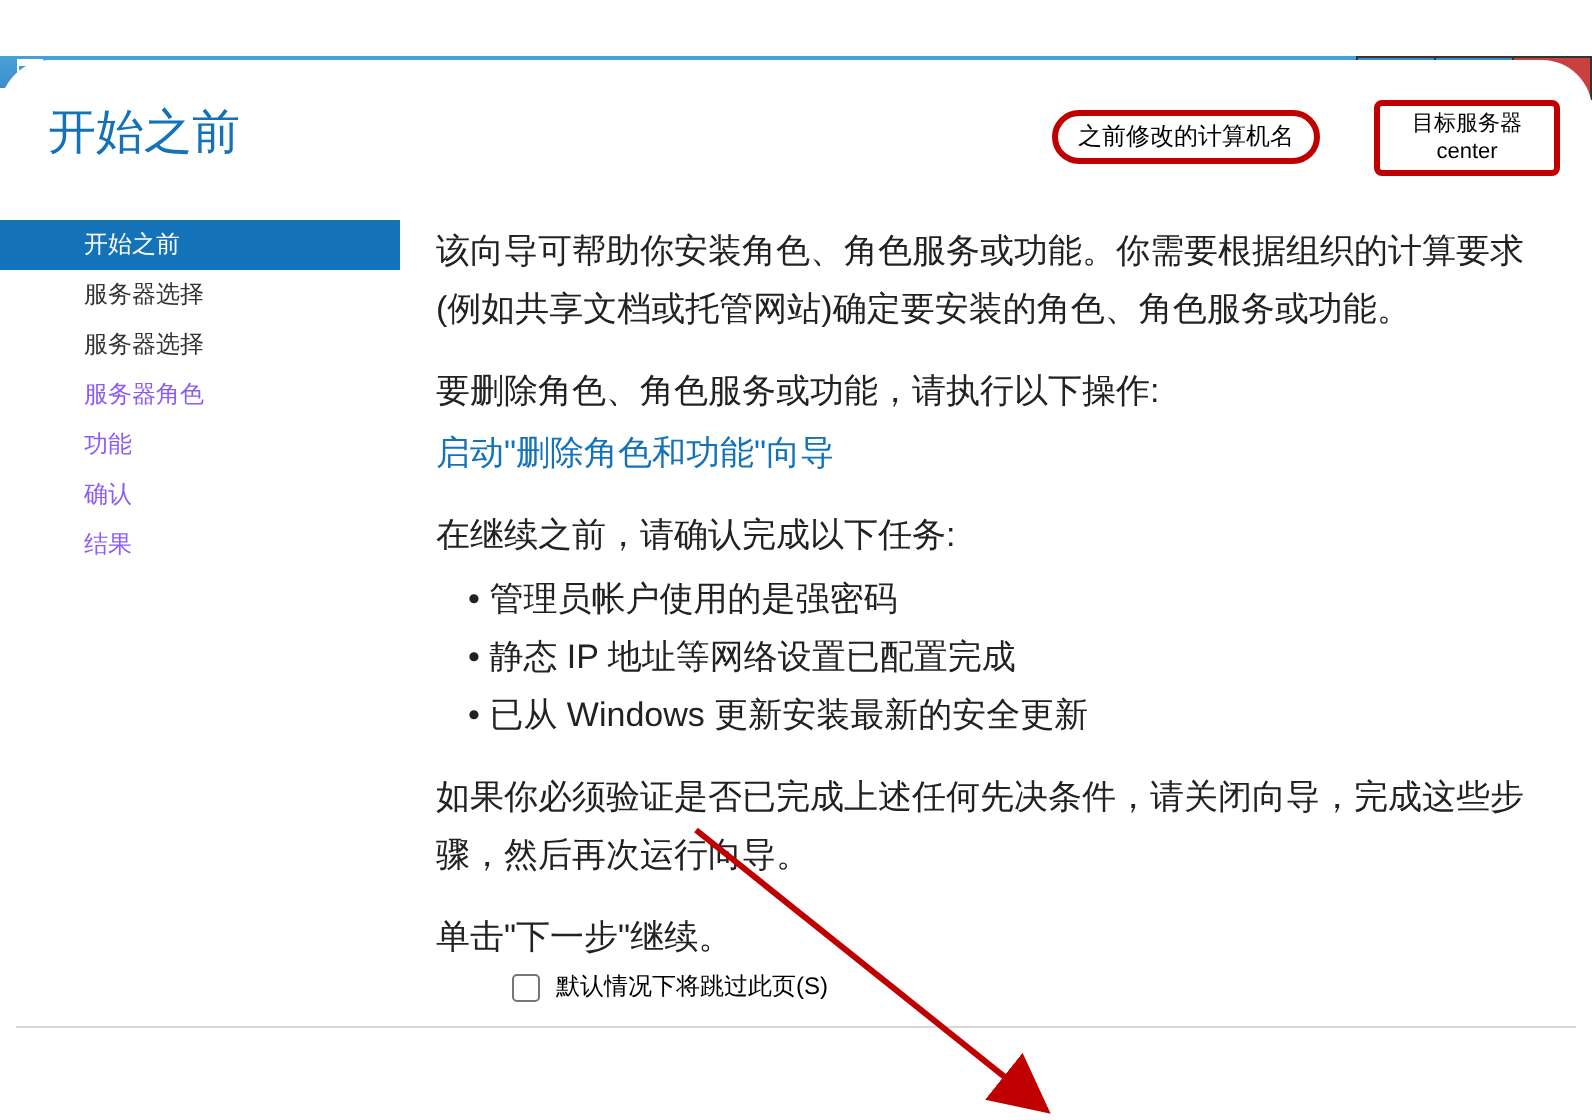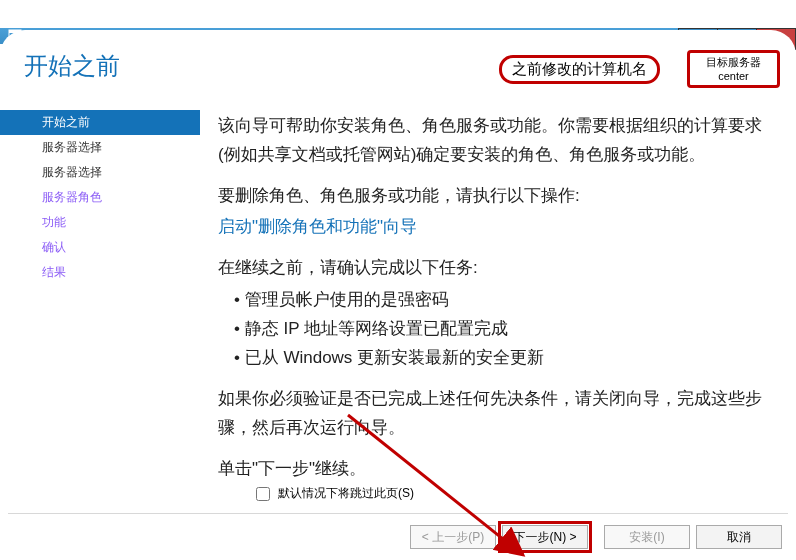--- a/index.html
+++ b/index.html
@@ -64,21 +64,21 @@
   .page-title {
     color: #1472b8;
     font-size: 24px;
     font-weight: 300;
   }
   .callout {
     position: absolute;
     border: 3px solid #c00000;
     border-radius: 14px;
     padding: 2px 10px;
-    font-size: 15px;
+    font-size: 12px;
     color: #000;
     background: #fff;
   }
   .callout.left { right: 136px; top: 25px; }
   .callout.right {
     right: 16px; top: 20px;
     border-radius: 4px;
     padding: 2px 16px;
     font-size: 11px;
     line-height: 14px;
@@ -233,26 +233,20 @@
     </div>
   </div>
 
   <div class="skip-row">
     <input type="checkbox" style="">
     <span>默认情况下将跳过此页(S)</span>
   </div>
 
   <div class="divider"></div>
 
-  <div class="footer">
-    <button class="btn disabled">&lt; 上一步(P)</button>
-    <button class="btn highlight">下一步(N) &gt;</button>
-    <button class="btn disabled" style="margin-left:10px">安装(I)</button>
-    <button class="btn">取消</button>
-  </div>
 
   <svg class="arrow" viewBox="0 0 200 165">
     <defs>
       <marker id="ah" markerWidth="12" markerHeight="12" refX="9" refY="5" orient="auto">
         <path d="M0,0 L10,5 L0,10 Z" fill="#c00000"></path>
       </marker>
     </defs>
     <line x1="10" y1="10" x2="185" y2="150" stroke="#c00000" stroke-width="3" marker-end="url(#ah)"></line>
   </svg>
 

